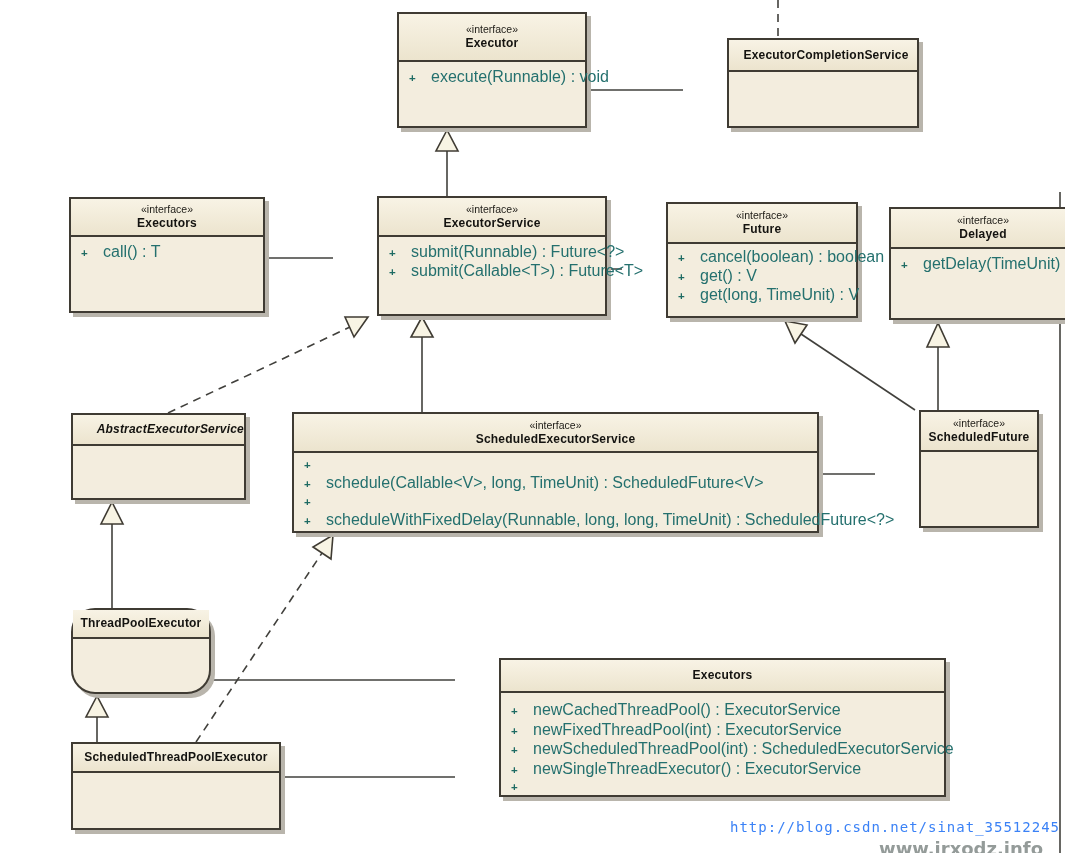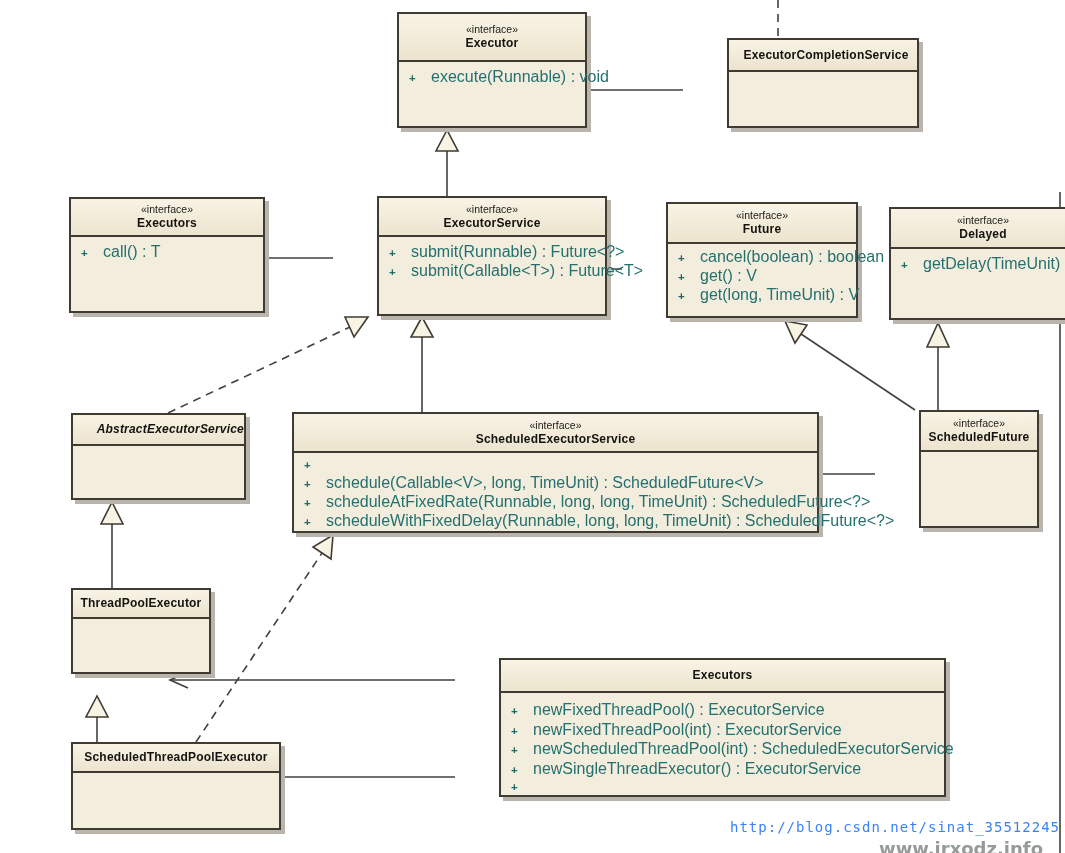--- a/index.html
+++ b/index.html
@@ -191,59 +191,58 @@
     <div class="body" style="padding-top:3px;">
       <div class="m">
           <span class="p">+</span>
         </div>
       <div class="m">
           <span class="p">+</span>
           <span class="mt">schedule(Callable&lt;V&gt;, long, TimeUnit) : ScheduledFuture&lt;V&gt;</span>
         </div>
       <div class="m">
           <span class="p">+</span>
-          <span class="mt">scheduleAtFixedRate(Runnable, long, long, TimeUnit) : ScheduledFuture&lt;?&gt;</span>
         </div>
       <div class="m">
           <span class="p">+</span>
           <span class="mt">scheduleWithFixedDelay(Runnable, long, long, TimeUnit) : ScheduledFuture&lt;?&gt;</span>
         </div>
     </div>
   </div>
 
   <div class="cls" style="left:875px;top:410px;width:120px;height:118px;">
     <div class="head" style="height:40px;">
       <div class="st">«interface»</div>
       <div class="nm">ScheduledFuture</div>
     </div>
     <div class="body"></div>
   </div>
 
-  <div class="cls" style="left:27px;top:588px;width:140px;height:86px;">
+  <div class="cls" style="left:27px;top:608px;width:140px;height:86px;border-radius:24px;">
     <div class="head" style="height:29px;">
       <div class="nm">ThreadPoolExecutor</div>
     </div>
     <div class="body"></div>
   </div>
 
   <div class="cls" style="left:27px;top:742px;width:210px;height:88px;">
     <div class="head" style="height:29px;">
       <div class="nm">ScheduledThreadPoolExecutor</div>
     </div>
     <div class="body"></div>
   </div>
 
   <div class="cls" style="left:455px;top:658px;width:447px;height:139px;">
     <div class="head" style="height:33px;text-align:center;">
       <div class="nm">Executors</div>
     </div>
     <div class="body" style="padding-top:8px;">
       <div class="m" style="line-height:17.5px;">
           <span class="p">+</span>
-          <span class="mt">newFixedThreadPool() : ExecutorService</span>
+          <span class="mt">newCachedThreadPool() : ExecutorService</span>
         </div>
       <div class="m" style="line-height:17.5px;">
           <span class="p">+</span>
           <span class="mt">newFixedThreadPool(int) : ExecutorService</span>
         </div>
       <div class="m" style="line-height:17.5px;">
           <span class="p">+</span>
           <span class="mt">newScheduledThreadPool(int) : ScheduledExecutorService</span>
         </div>
       <div class="m" style="line-height:17.5px;">

